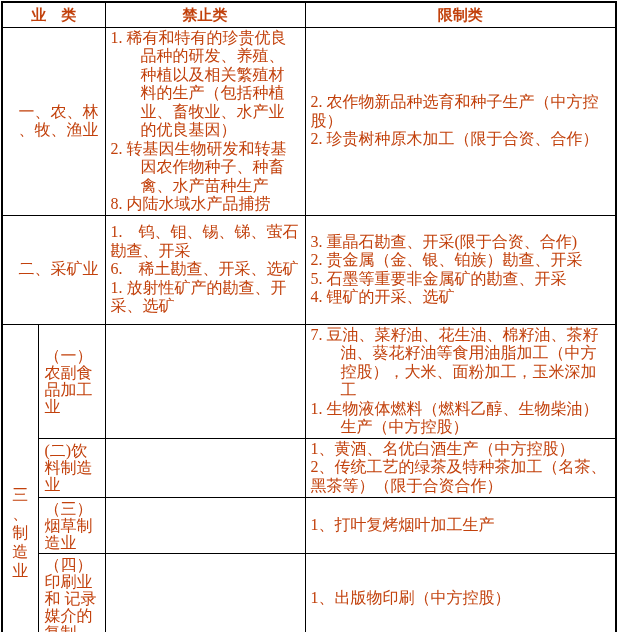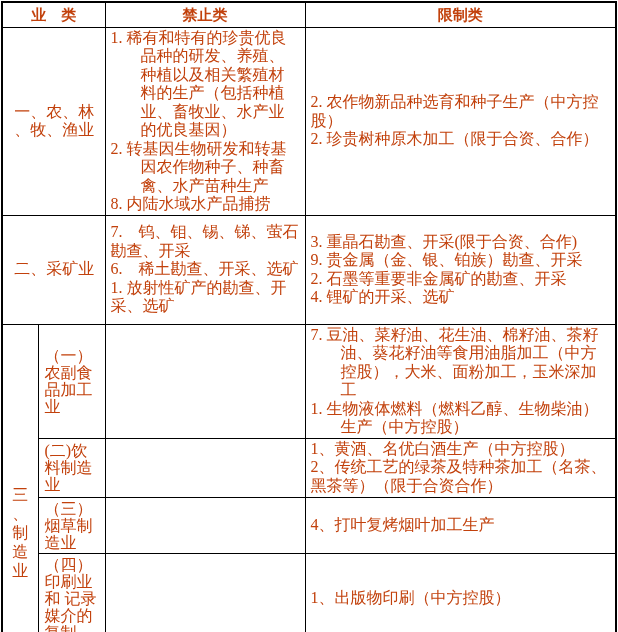--- a/index.html
+++ b/index.html
@@ -32,21 +32,21 @@
     overflow: hidden;
     word-break: break-all;
   }
   tr.hdr th {
     font-weight: bold;
     font-size: 15px;
     text-align: center;
     padding: 2px 2px;
   }
   td.cat {
-    text-align: center;
+    text-align: right;
     white-space: pre-line;
     padding-left: 7px;
   }
   td.vcat {
     vertical-align: top;
     padding-top: 160px;
     text-align: center;
     white-space: pre-line;
     line-height: 19px;
     padding-left: 2px;
@@ -94,28 +94,28 @@
           </td>
       <td class="body">
             <div class="cell-item">2. 农作物新品种选育和种子生产（中方控股）</div>
             <div class="cell-item">2. 珍贵树种原木加工（限于合资、合作）</div>
           </td>
     </tr>
 
     <tr style="height:109px">
       <td colspan="2" class="cat">二、采矿业</td>
       <td class="body">
-            <div class="cell-item">7.　钨、钼、锡、锑、萤石勘查、开采</div>
+            <div class="cell-item">1.　钨、钼、锡、锑、萤石勘查、开采</div>
             <div class="cell-item">6.　稀土勘查、开采、选矿</div>
             <div class="cell-item">1. 放射性矿产的勘查、开采、选矿</div>
           </td>
       <td class="body">
             <div class="cell-item">3. 重晶石勘查、开采(限于合资、合作)</div>
-            <div class="cell-item">9. 贵金属（金、银、铂族）勘查、开采</div>
-            <div class="cell-item">2. 石墨等重要非金属矿的勘查、开采</div>
+            <div class="cell-item">2. 贵金属（金、银、铂族）勘查、开采</div>
+            <div class="cell-item">5. 石墨等重要非金属矿的勘查、开采</div>
             <div class="cell-item">4. 锂矿的开采、选矿</div>
           </td>
     </tr>
 
     <tr style="height:101px">
       <td rowspan="5" class="vcat">三
 、
 制
 造
 业</td>
@@ -140,21 +140,21 @@
             <div class="cell-item">2、传统工艺的绿茶及特种茶加工（名茶、黑茶等）（限于合资合作）</div>
           </td>
     </tr>
 
     <tr style="height:55px">
       <td class="subcat">（三）
 烟草制
 造业</td>
       <td class="body"></td>
       <td class="body">
-            <div class="cell-item">4、打叶复烤烟叶加工生产</div>
+            <div class="cell-item">1、打叶复烤烟叶加工生产</div>
           </td>
     </tr>
 
     <tr style="height:88px">
       <td class="subcat">（四）
 印刷业
 和 记录
 媒介的
 复制</td>
       <td class="body"></td>

